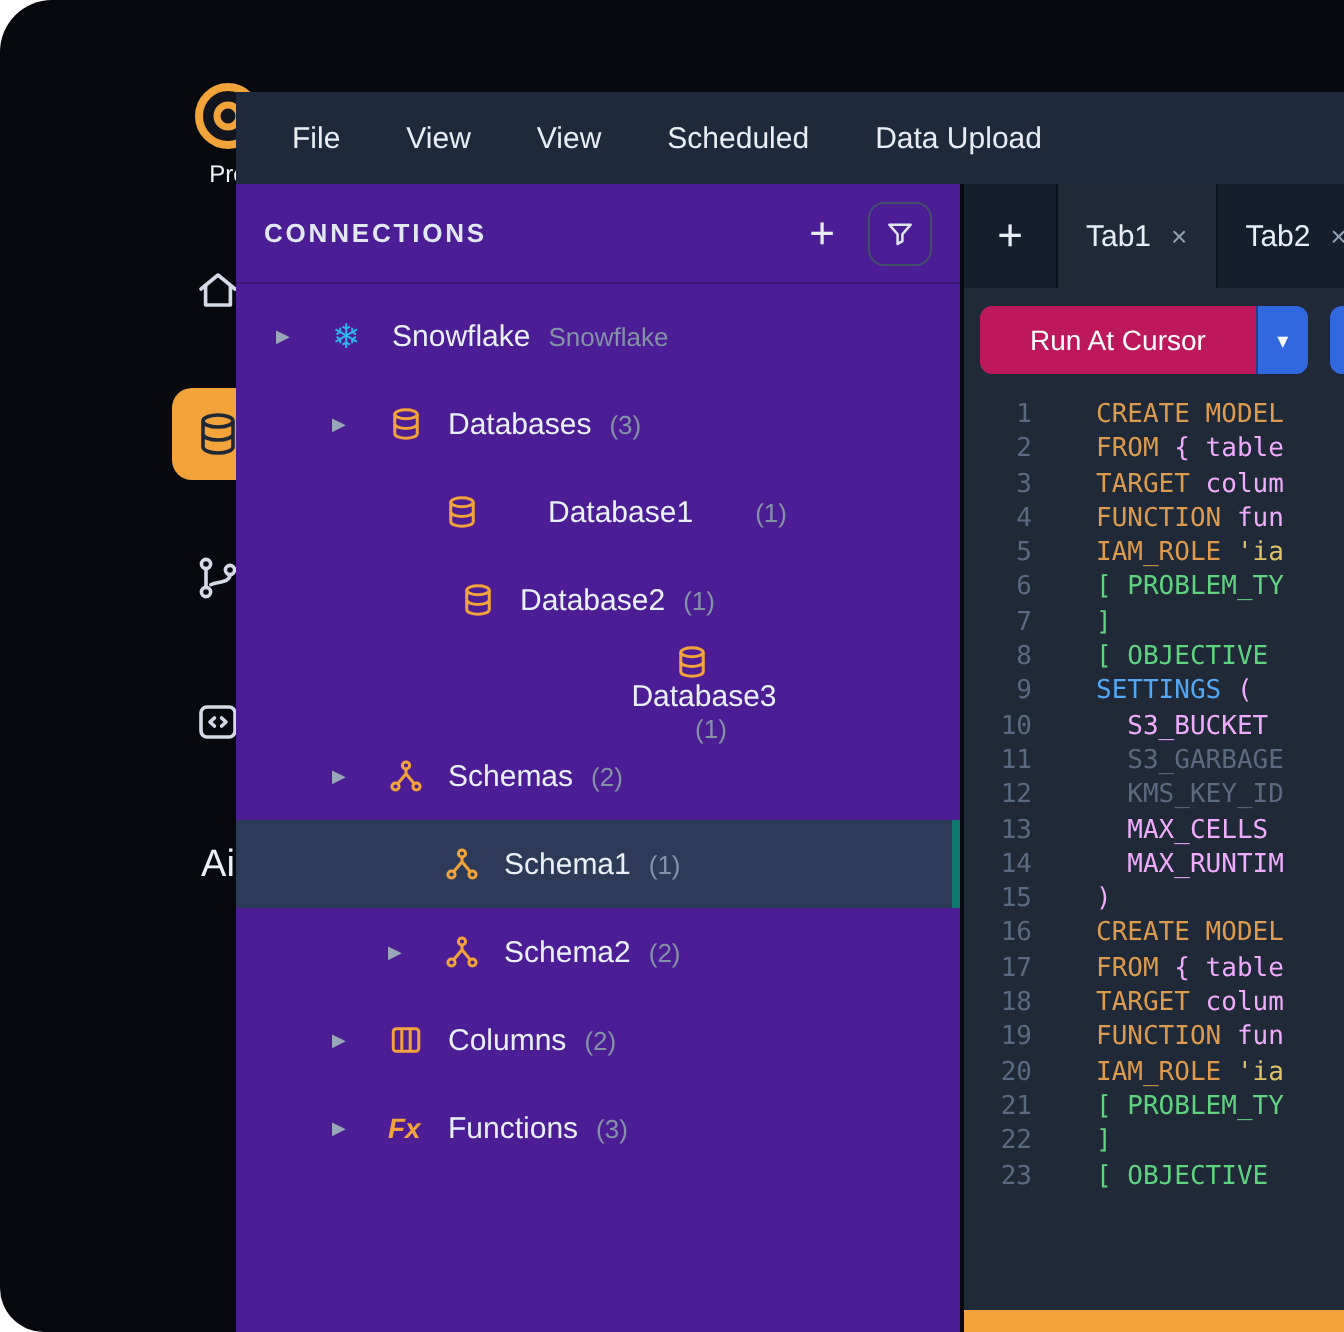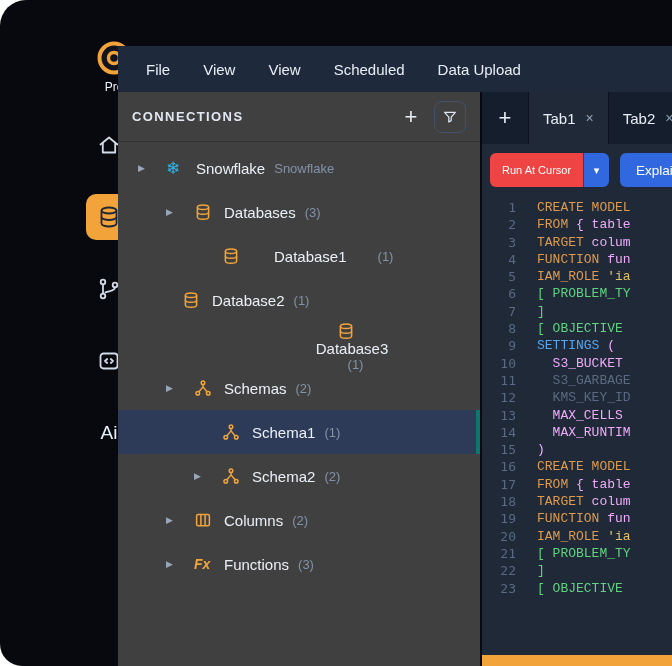--- a/index.html
+++ b/index.html
@@ -20,21 +20,21 @@
   .rail-ai{font-size:19px;font-weight:400;color:#EAF0F7;}
   .rail-item.active .railsvg{stroke:#1E2736;}
 
   
   .main{position:absolute;left:118px;top:0;right:0;bottom:0;}
   .menubar{position:absolute;left:0;top:46px;right:0;height:46px;background:#1E2A3C;
            display:flex;align-items:center;padding:0 28px;box-sizing:border-box;}
   .menu-item{color:#E9EEF6;font-size:15px;margin-right:33px;cursor:pointer;white-space:nowrap;}
 
   
-  .panel{position:absolute;left:0;top:92px;width:362px;bottom:0;background:#404040;overflow:hidden;}
+  .panel{position:absolute;left:0;top:92px;width:362px;bottom:0;background:#4c1d95;overflow:hidden;}
   .panel-header{height:50px;display:flex;align-items:center;padding:0 14px;box-sizing:border-box;
                 border-bottom:1px solid rgba(0,0,0,0.22);}
   .panel-title{flex:1;font-size:13px;font-weight:700;letter-spacing:1.4px;color:#E2E8F2;}
   .icon-btn{width:30px;height:30px;display:flex;align-items:center;justify-content:center;cursor:pointer;}
   .icon-btn.plus{font-size:22px;color:#E8EEF6;margin-right:8px;font-weight:400;}
   .icon-btn.filter{border:1px solid #44516B;border-radius:8px;}
   .tree{padding-top:4px;}
   .trow{height:44px;display:flex;align-items:center;box-sizing:border-box;cursor:pointer;}
   .trow.sel{background:#2D3B58;border-right:4px solid #0f766e;}
   .caret{width:28px;flex:none;font-size:9px;color:#9AA7BB;display:flex;align-items:center;}
@@ -53,34 +53,34 @@
   .newtab{width:46px;flex:none;display:flex;align-items:center;justify-content:center;font-size:22px;
           color:#E7EDF5;border-right:1px solid #0B121E;cursor:pointer;}
   .tab{display:flex;align-items:center;padding:0 14px;border-right:1px solid #0B121E;color:#E7EDF5;
        font-size:15px;cursor:pointer;white-space:nowrap;}
   .tab.active{background:#1F2937;}
   .tab-close{margin-left:10px;color:#93A1B5;font-size:14px;cursor:pointer;}
 
   .toolbar{position:absolute;left:0;top:52px;right:0;height:52px;display:flex;align-items:center;
            padding:0 8px;box-sizing:border-box;}
   .run-group{display:flex;height:34px;border-radius:6px;overflow:hidden;flex:none;}
-  .run-main{background:#ef4444;color:#FFFFFF;font-size:11px;display:flex;align-items:center;
-            padding:0 12px;cursor:pointer;white-space:nowrap;}
+  .run-main{background:#be185d;color:#FFFFFF;font-size:14px;display:flex;align-items:center;
+            padding:0 25px;cursor:pointer;white-space:nowrap;}
   .run-caret{background:#3168E0;width:25px;border-left:1px solid rgba(8,18,38,0.45);display:flex;
              align-items:center;justify-content:center;color:#FFFFFF;font-size:11px;cursor:pointer;}
   .explain-btn{margin-left:11px;height:34px;background:#3168E0;color:#FFFFFF;font-size:13.5px;
                border-radius:6px;display:flex;align-items:center;padding:0 16px;flex:none;cursor:pointer;
                white-space:nowrap;}
 
   .code{position:absolute;left:0;top:104px;right:0;bottom:12px;padding-top:3px;
         font-family:"DejaVu Sans Mono",monospace;font-size:13px;line-height:17.3px;
         white-space:pre;overflow:hidden;cursor:text;}
   .cline{display:flex;height:17.3px;}
   .lnum{width:34px;flex:none;text-align:right;color:#5A6A82;}
-  .ltext{margin-left:21px;font-family:Liberation Mono, monospace;}
+  .ltext{margin-left:32px;}
   .seg-kw{color:#DE9B4D;}
   .seg-pl{color:#f0abfc;}
   .seg-str{color:#E0C268;}
   .seg-grn{color:#5FD37F;}
   .seg-blu{color:#54A7F2;}
   .seg-dim{color:#5B6A80;}
   .hscroll{position:absolute;left:0;right:0;bottom:0;height:11px;background:#F2A43B;}
 </style>
 </head>
 <body>
@@ -177,21 +177,21 @@
               <span class="ticon">
                 <svg width="18" height="18" viewBox="0 0 24 24" fill="none" stroke="#F2A43B" stroke-width="2">
                   <ellipse cx="12" cy="5.5" rx="7.5" ry="3"></ellipse>
                   <path d="M4.5 5.5v13c0 1.66 3.36 3 7.5 3s7.5-1.34 7.5-3v-13"></path>
                   <path d="M4.5 12c0 1.66 3.36 3 7.5 3s7.5-1.34 7.5-3"></path>
                 </svg>
               </span>
               <span class="tlabel">Database1</span>
               <span class="tsuffix">(1)</span>
             </div>
-            <div class="trow" style="padding-left: 64px;">
+            <div class="trow" style="padding-left: 112px;">
               <span class="ticon">
                 <svg width="18" height="18" viewBox="0 0 24 24" fill="none" stroke="#F2A43B" stroke-width="2">
                   <ellipse cx="12" cy="5.5" rx="7.5" ry="3"></ellipse>
                   <path d="M4.5 5.5v13c0 1.66 3.36 3 7.5 3s7.5-1.34 7.5-3v-13"></path>
                   <path d="M4.5 12c0 1.66 3.36 3 7.5 3s7.5-1.34 7.5-3"></path>
                 </svg>
               </span>
               <span class="tlabel">Database2</span>
               <span class="tsuffix">(1)</span>
             </div>

